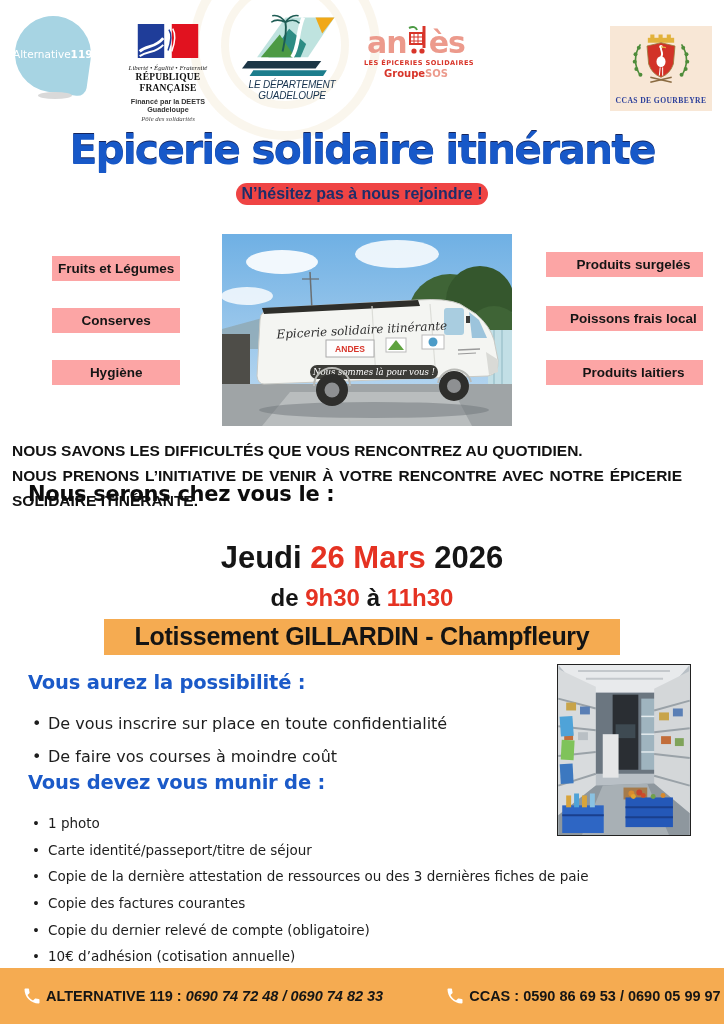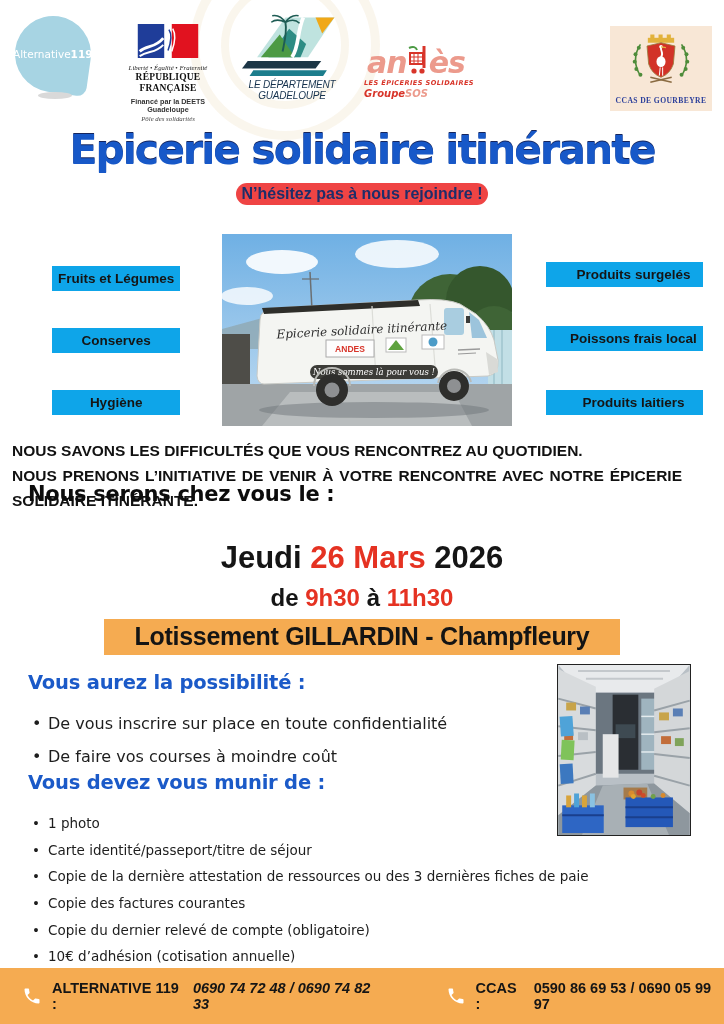--- a/index.html
+++ b/index.html
@@ -31,21 +31,21 @@
   .rf-block { margin-left:16px; margin-top:16px; width:112px; text-align:center; line-height:1.15; }
   .rf-motto { font-size:6.8px; color:#222; font-family:"Liberation Serif", serif; font-style:italic; margin-top:2px; }
   .rf-name { font-size:9.5px; font-weight:bold; font-family:"Liberation Serif", serif; color:#111; letter-spacing:.2px; }
   .rf-sub1 { font-size:7.2px; font-weight:bold; color:#333; margin-top:4px; font-family:"Liberation Sans", sans-serif; }
   .rf-sub2 { font-size:6.8px; font-style:italic; color:#444; font-family:"Liberation Serif", serif; }
 
   .dept-block { margin-left:10px; margin-top:2px; width:116px; text-align:center; }
   .dept-text { font-size:10px; font-weight:normal; font-style:italic; color:#16324E;
     line-height:1.05; font-family:"Liberation Sans", sans-serif; letter-spacing:-0.2px; }
 
-  .andes-block { margin-left:14px; margin-top:32px; width:104px; text-align:left;font-style:italic; }
+  .andes-block { margin-left:14px; margin-top:12px; width:104px; text-align:center; }
   .andes-word { display:flex; align-items:flex-end; justify-content:center; height:36px; }
   .andes-part { font-size:30px; font-weight:bold; color:#EC9A8C; line-height:.9; letter-spacing:-1px; }
   .andes-tagline { font-size:6.6px; font-weight:bold; color:#D8352A; letter-spacing:.4px; margin-top:3px; white-space:nowrap; }
   .andes-group { font-size:10px; color:#D8352A; margin-top:1px; }
   .andes-group .g1 { font-weight:bold; }
   .andes-group .g2 { color:#EC9A8C; font-weight:bold; }
 
   .ccas-block { margin-left:auto; margin-top:18px; width:102px; background:#F8E7D6;
     padding:4px 2px 6px 2px; text-align:center; }
   .ccas-caption { font-size:7.6px; font-weight:bold; color:#2B3F9B; font-family:"Liberation Serif", serif;
@@ -55,22 +55,22 @@
   .main-title { position:absolute; top:126px; left:0; right:0; text-align:center;
     font-weight:bold; font-size:41px; letter-spacing:-2px; color:#1758C8;
     text-shadow:0 -1px 0 #16265E; z-index:2; }
   .subtitle-wrap { position:absolute; top:183px; left:0; right:0; text-align:center; z-index:2; }
   .subtitle { display:inline-block; background:#ef4444; color:#1E2D69; font-weight:bold;
     font-size:16px; font-family:"Liberation Sans", sans-serif; padding:2px 6px;border-radius:11px; }
 
   
   .labels-left { position:absolute; left:52px; top:256px; display:flex; flex-direction:column; gap:27px; }
   .labels-right { position:absolute; left:546px; top:252px; display:flex; flex-direction:column; gap:29px; }
-  .prod-label { background:#0ea5e9; color:#151515; font-weight:bold; font-size:13.5px;
-    font-family:"Liberation Sans", sans-serif; text-align:center; padding:5px 6px; white-space:nowrap;margin-top:10px; }
+  .prod-label { background:#fca5a5; color:#151515; font-weight:bold; font-size:13.5px;
+    font-family:"Liberation Sans", sans-serif; text-align:center; padding:5px 6px; white-space:nowrap; }
   .labels-left .prod-label { min-width:114px; }
   .labels-right .prod-label { min-width:130px;padding-left:24px; }
 
   .van-photo { position:absolute; left:222px; top:234px; width:290px; height:192px; }
   .van-photo svg { display:block; width:100%; height:100%; }
 
   
   .intro { position:absolute; left:12px; top:438px; width:670px;
     font-family:"Liberation Sans", sans-serif; font-weight:bold; font-size:15.5px;
     line-height:1.62; color:#111; }
@@ -105,21 +105,21 @@
   .req-list li { margin-bottom:10.5px; line-height:1.2; }
 
   .interior-photo { position:absolute; left:557px; top:664px; width:134px; height:172px;
     border:1px solid #222; }
   .interior-photo svg { display:block; width:100%; height:100%; }
 
   
   .footer { position:absolute; left:0; top:968px; width:724px; height:56px; background:#F5AB51;
     display:flex; align-items:center; font-family:"Liberation Sans", sans-serif;
     font-weight:bold; font-size:14.5px; color:#151515; }
-  .foot-group { display:flex; align-items:center; gap:10px; }
+  .foot-group { display:flex; align-items:center; gap:4px; }
   .fg-left { margin-left:22px; }
   .fg-right { margin-left:62px; }
   .foot-numbers-italic { font-style:italic; }
   .phone-icon { width:20px; height:20px; flex:0 0 auto; }
 </style>
 </head>
 <body>
 
 <div class="page">
 

